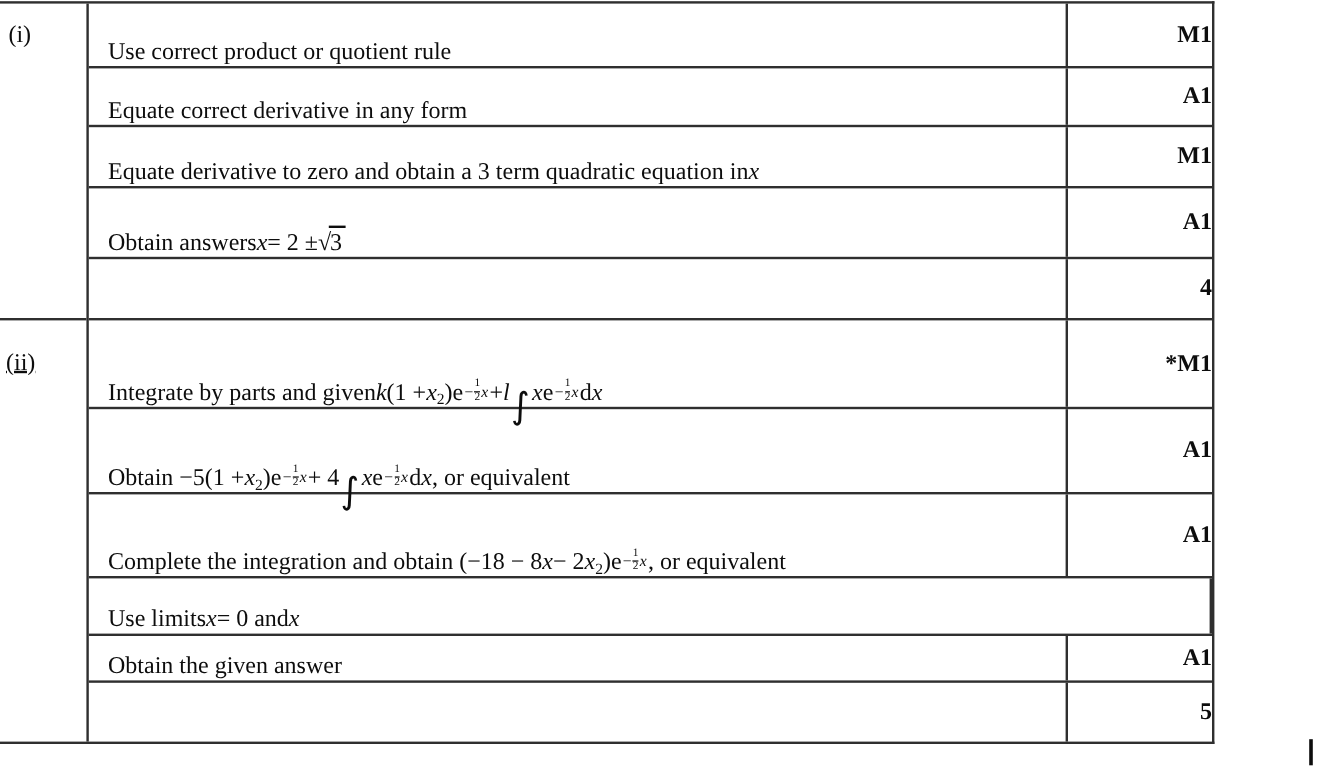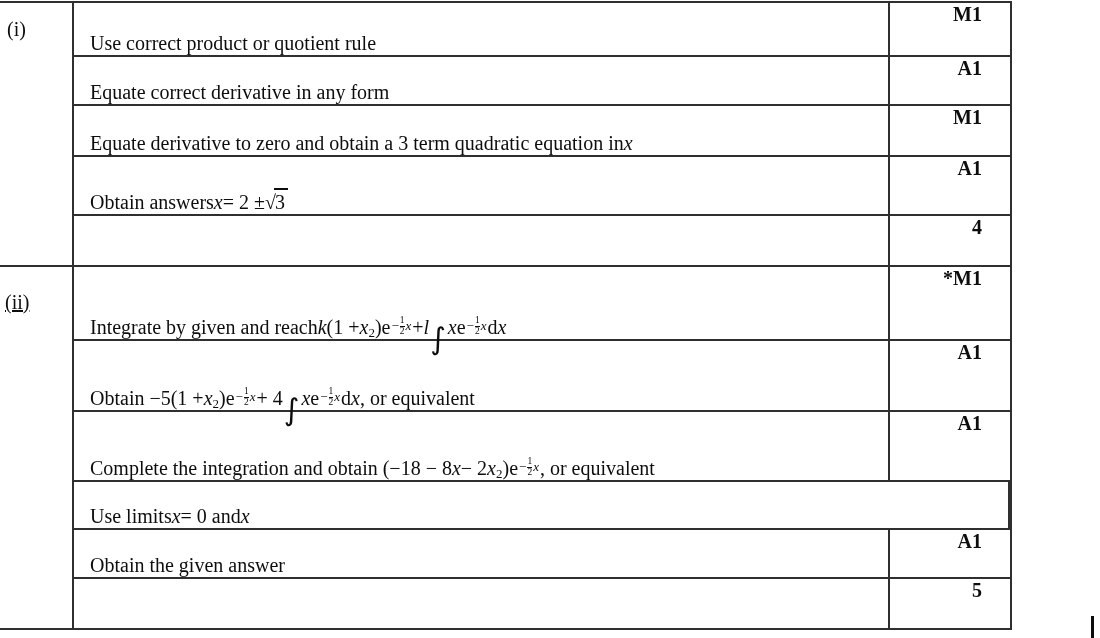--- a/index.html
+++ b/index.html
@@ -56,22 +56,23 @@
     display: flex;
     align-items: flex-end;
     padding: 0 10px 0 16px;
     font-size: 20px;
     line-height: 24px;
     white-space: nowrap;
   }
   .markcell {
     width: 120px;
     display: flex;
+    align-items: center;
     justify-content: flex-end;
-    padding-right: 28px;
+    padding-right: 0;
     font-weight: 700;
     font-size: 20px;
   }
   .it { font-style: italic; }
   .sq {
     font-size: 13px;
     line-height: 1;
     vertical-align: 8px;
   }
   .exp {
@@ -179,21 +180,21 @@
 
       <div class="row" style="height:51px">
         <div class="desc"></div>
         <div class="markcell">
           <span>4</span>
         </div>
       </div>
 
       <div class="row" style="height:74px">
         <div class="desc">
-          <span>Integrate by given and reach </span>
+          <span>Integrate by parts and given </span>
             <span class="it">k</span>
             <span>(1 + </span>
             <span class="it">x</span>
             <span class="sq">2</span>
             <span>)e</span>
             <span class="exp"><span>−</span><span class="frac"><span class="num">1</span><span class="den">2</span></span><span class="it">x</span></span>
             <span> + </span>
             <span class="it">l</span>
             <span class="int">∫</span>
             <span class="it">x</span>
@@ -246,21 +247,21 @@
 
       <div class="row" style="height:48px">
         <div class="desc">
           <span>Use limits </span>
             <span class="it">x</span>
             <span> = 0 and </span>
             <span class="it">x</span>
         </div>
       </div>
 
-      <div class="row" style="height:49px">
+      <div class="row" style="height:39px">
         <div class="desc">
           <span>Obtain the given answer</span>
         </div>
         <div class="markcell">
           <span>A1</span>
         </div>
       </div>
 
       <div class="row" style="height:49px">
         <div class="desc"></div>

